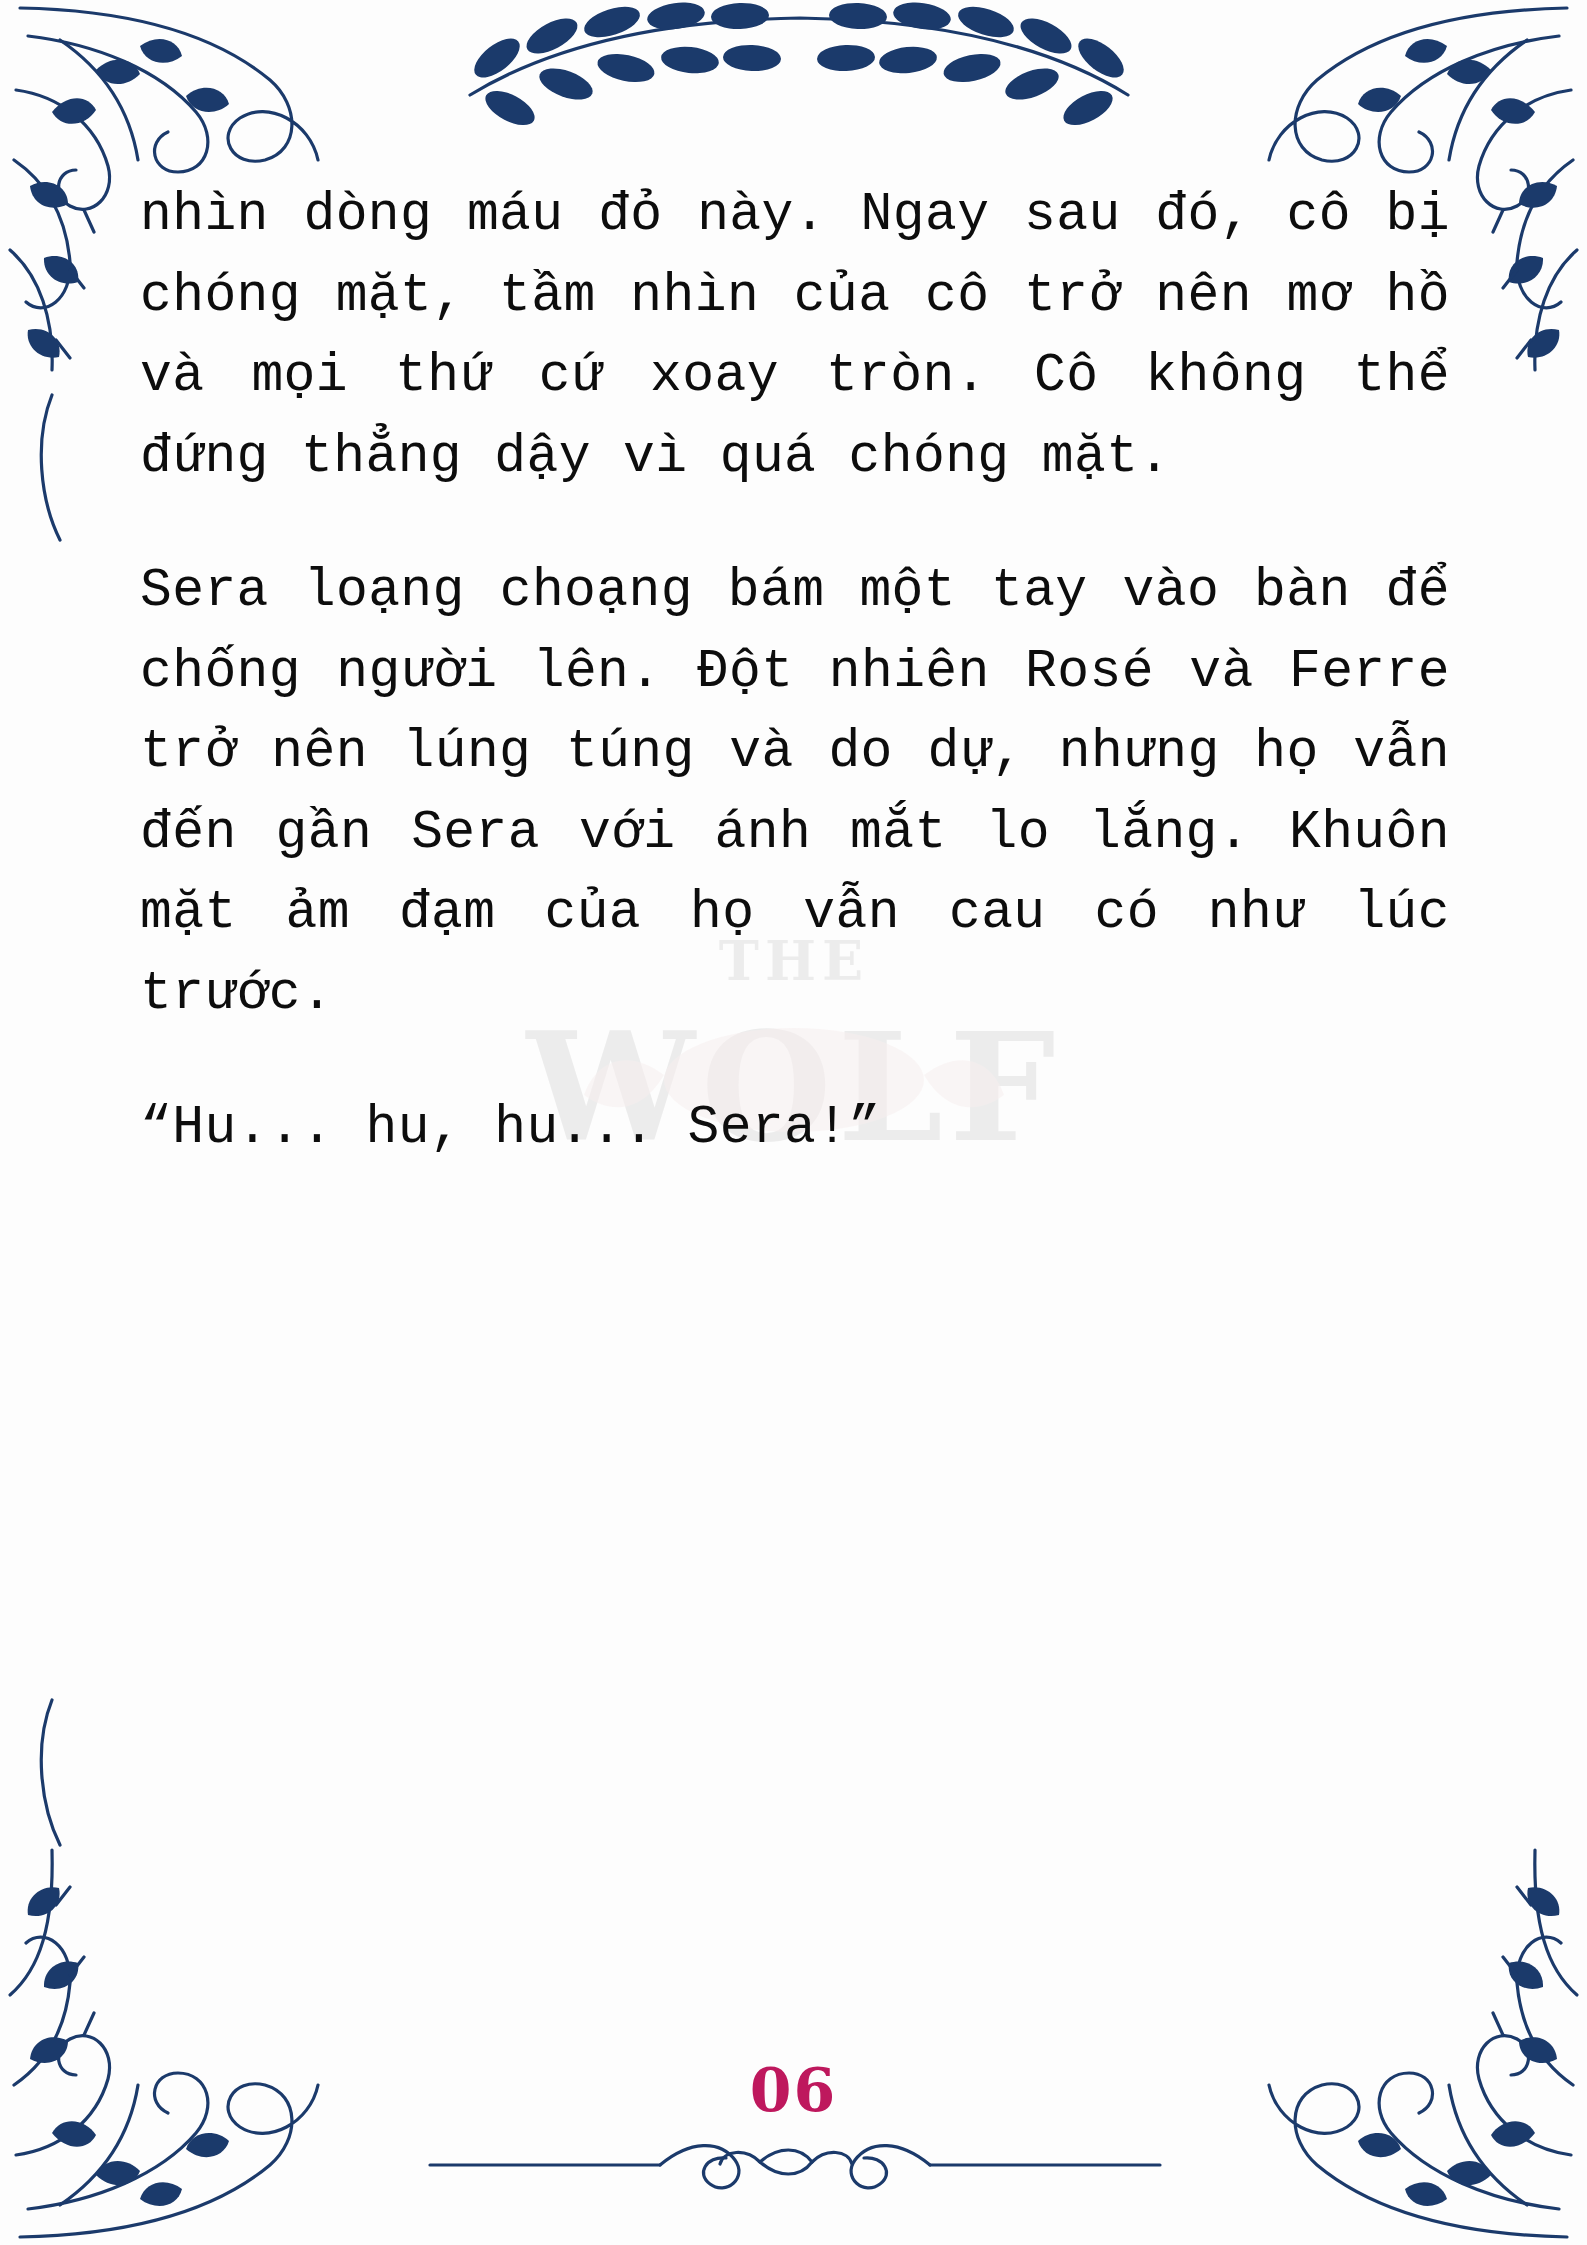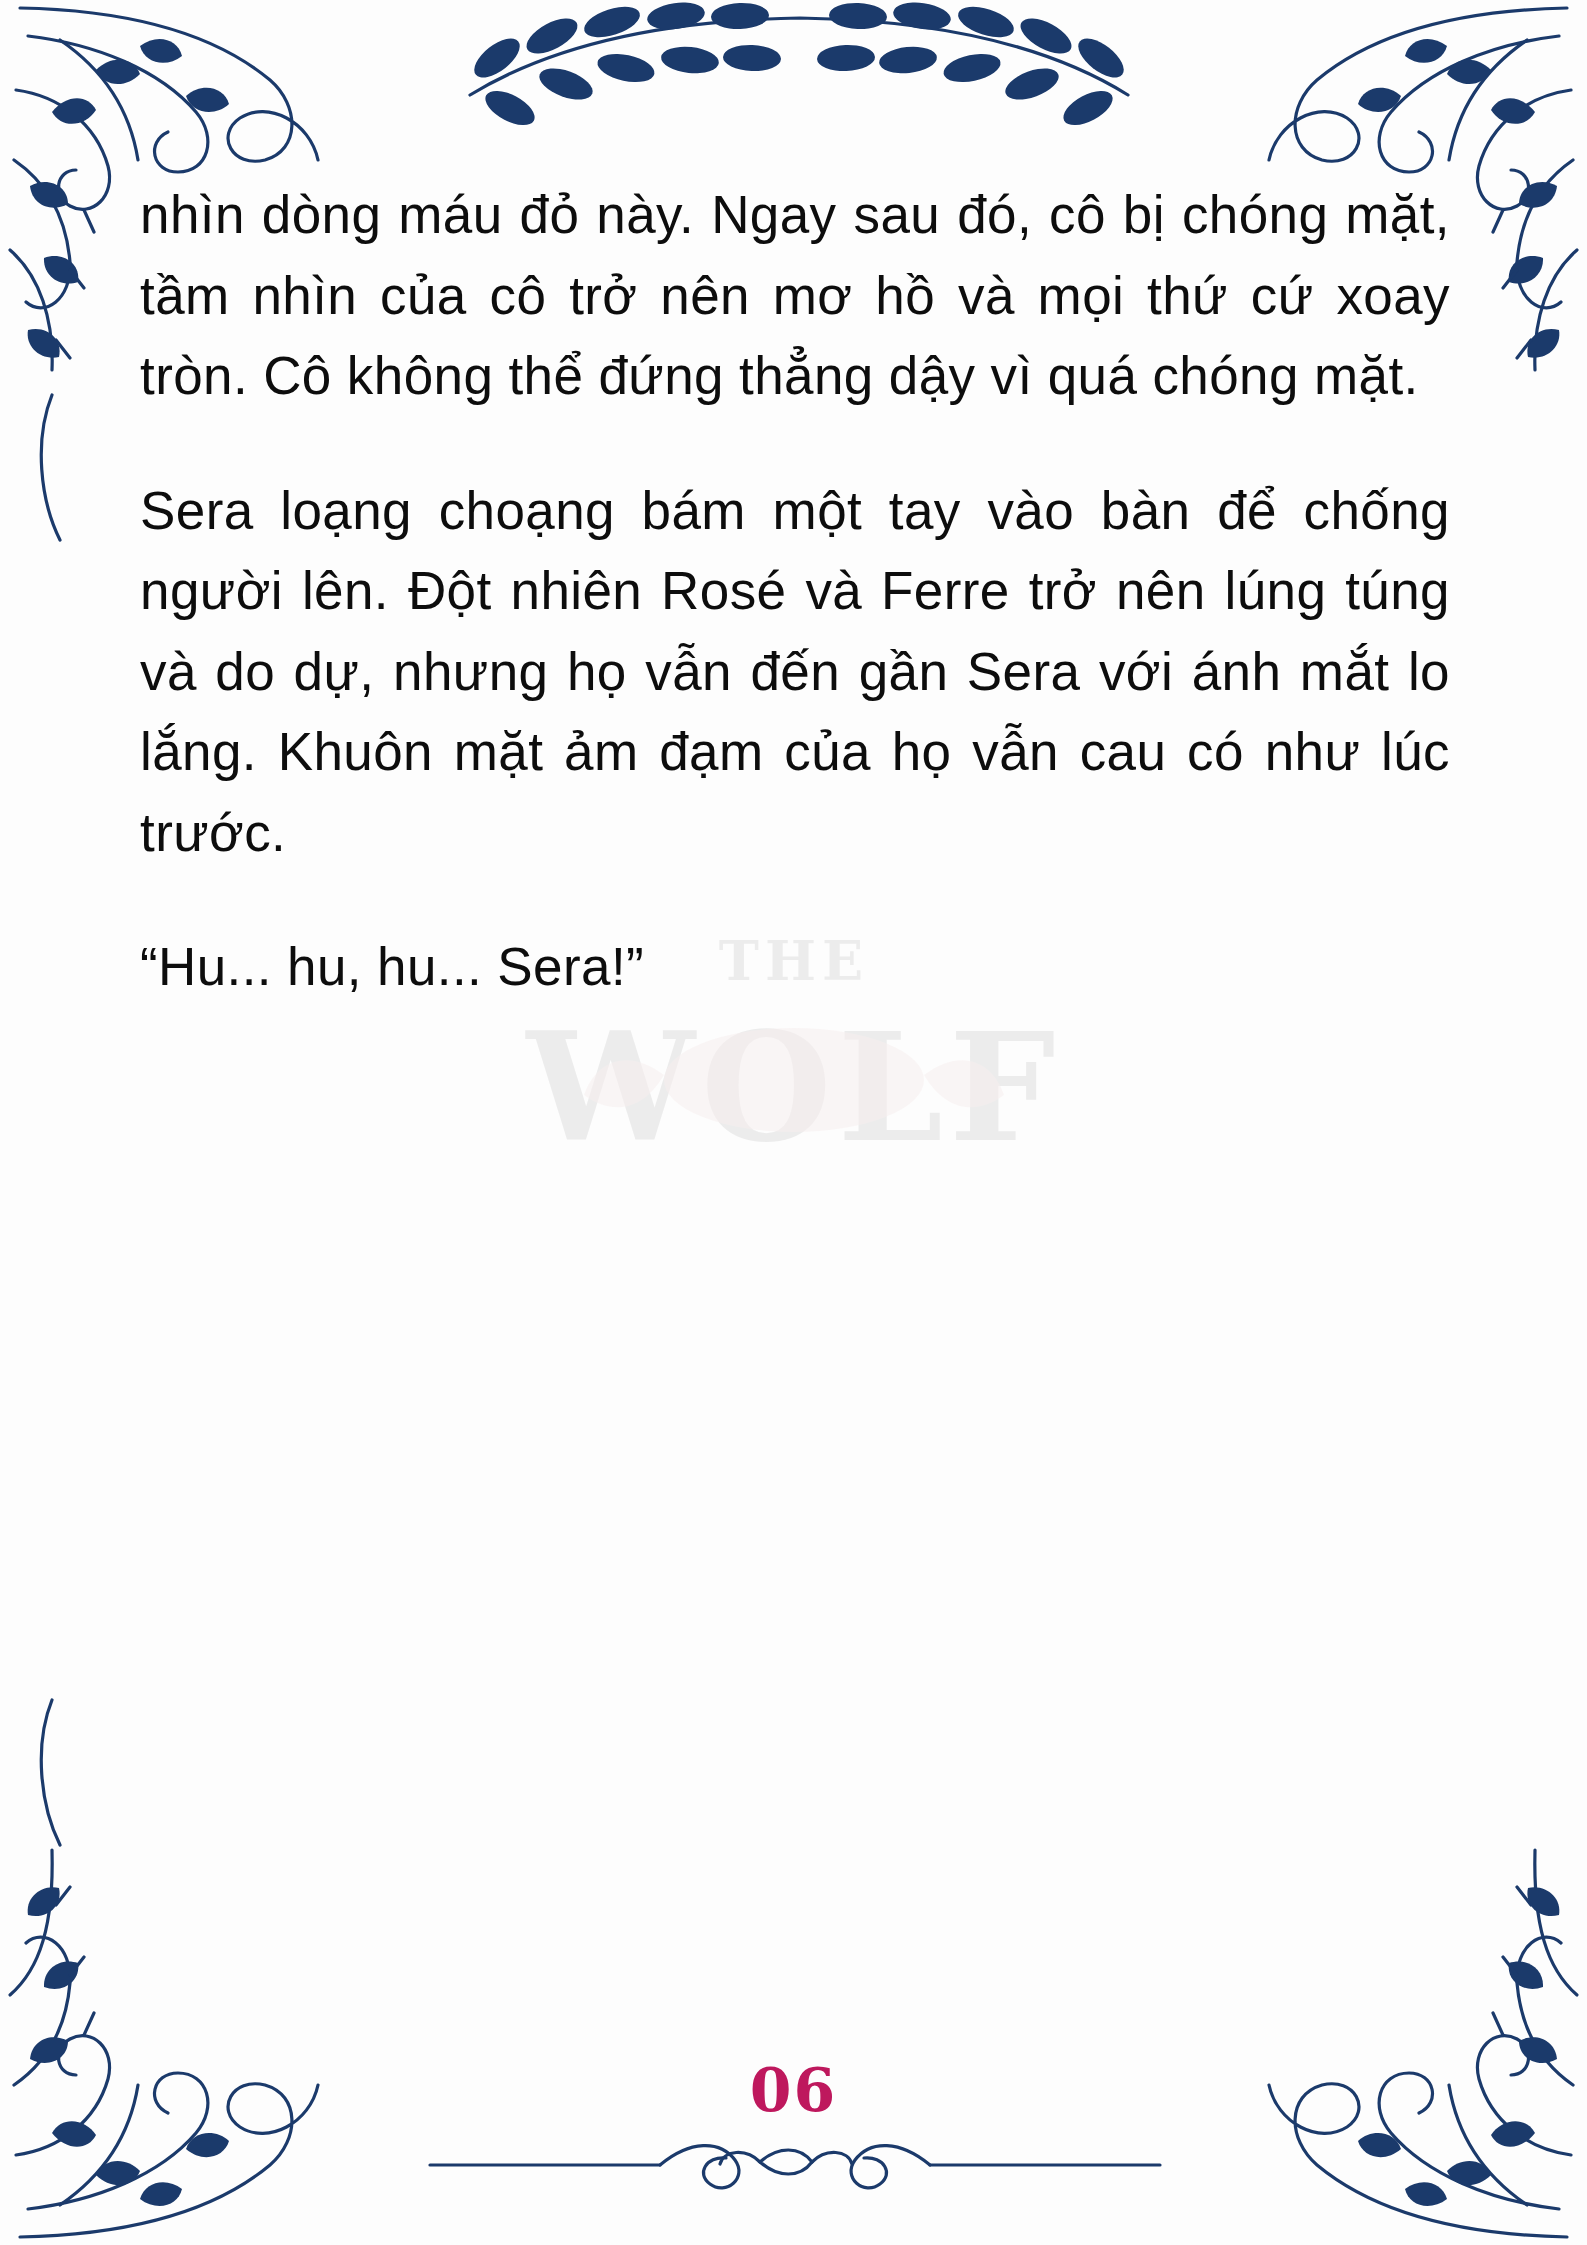--- a/index.html
+++ b/index.html
@@ -46,21 +46,21 @@
 
   
   .content {
     position: absolute;
     left: 140px;
     top: 175px;
     width: 1310px;
     height: 1880px;
   }
   .para {
-    font-family: Liberation Sans, sans-serif;
+    font-family: Liberation Mono, monospace;
     font-size: 53px;
     line-height: 1.52;
     color: #0d0d0d;
     text-align: justify;
     margin: 0 0 54px 0;
     letter-spacing: 0.4px;
   }
   .para.last {
     margin-bottom: 0;
   }

